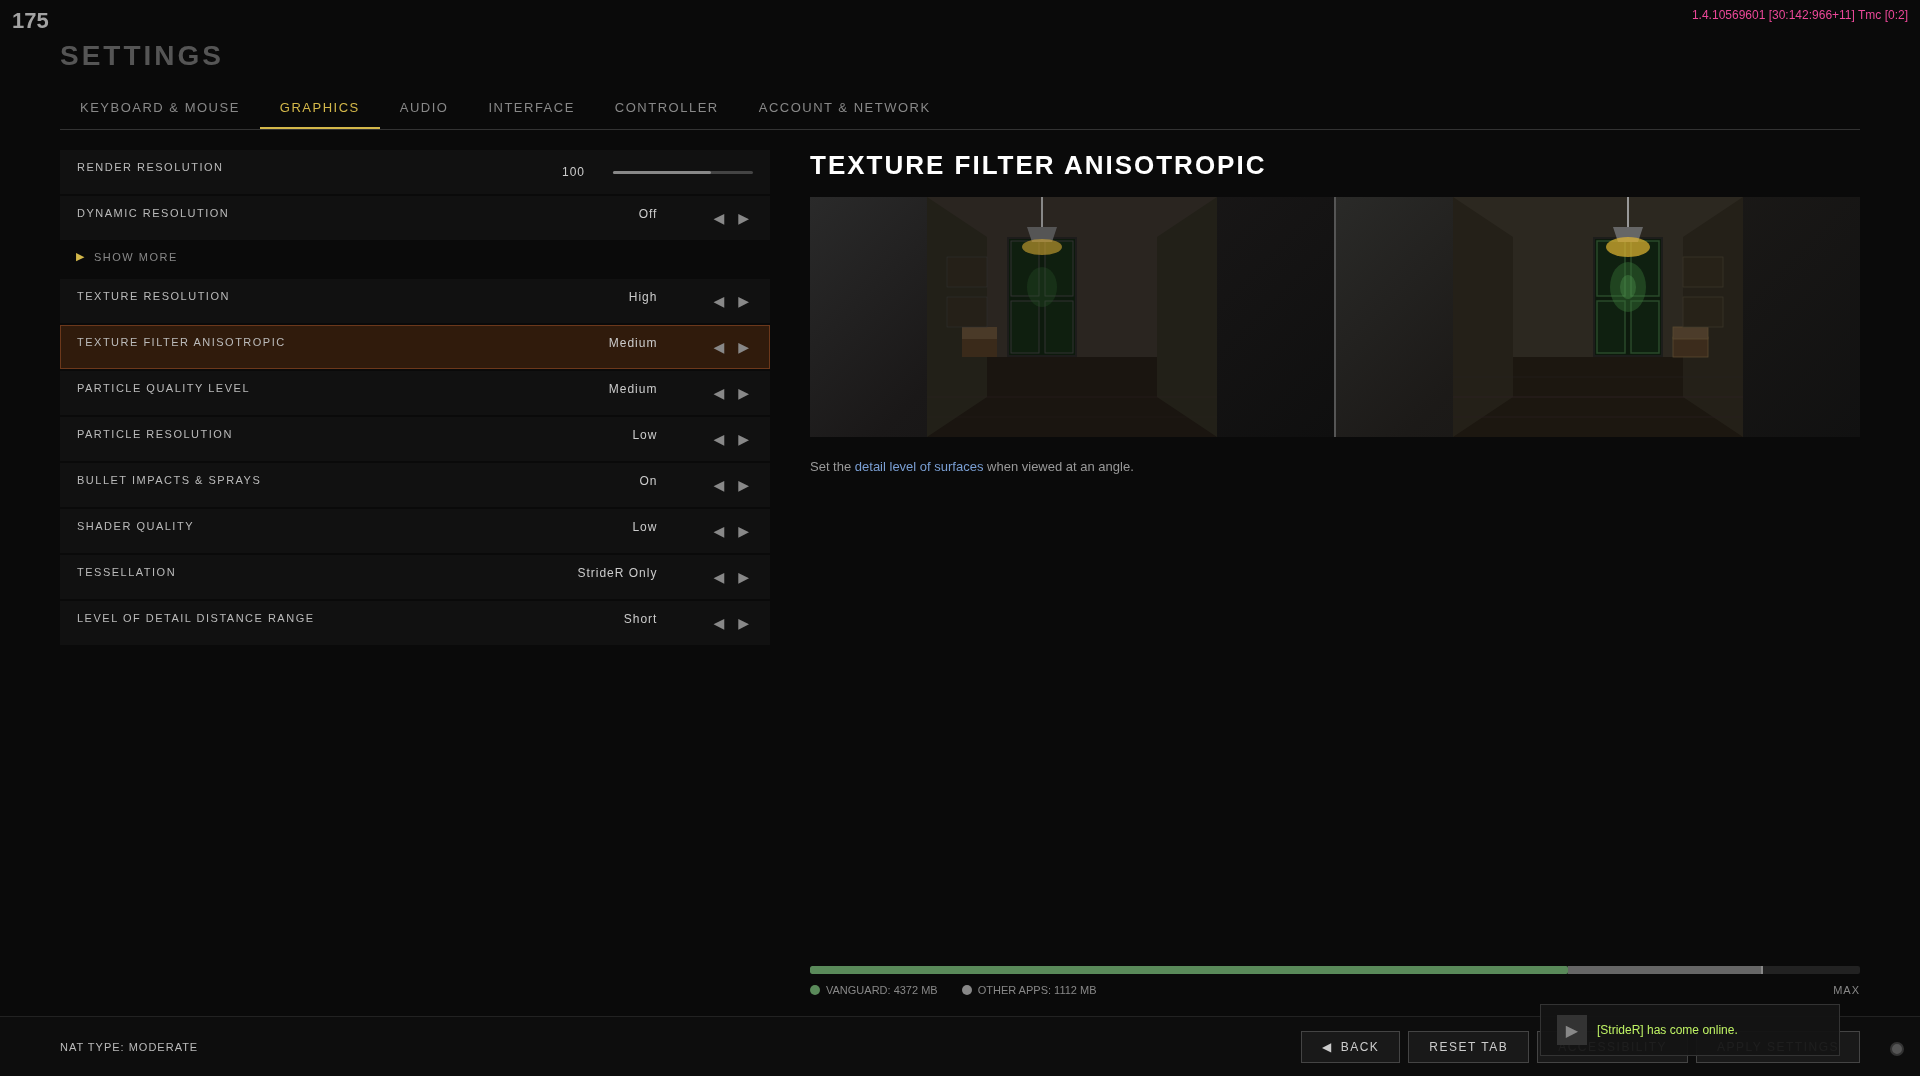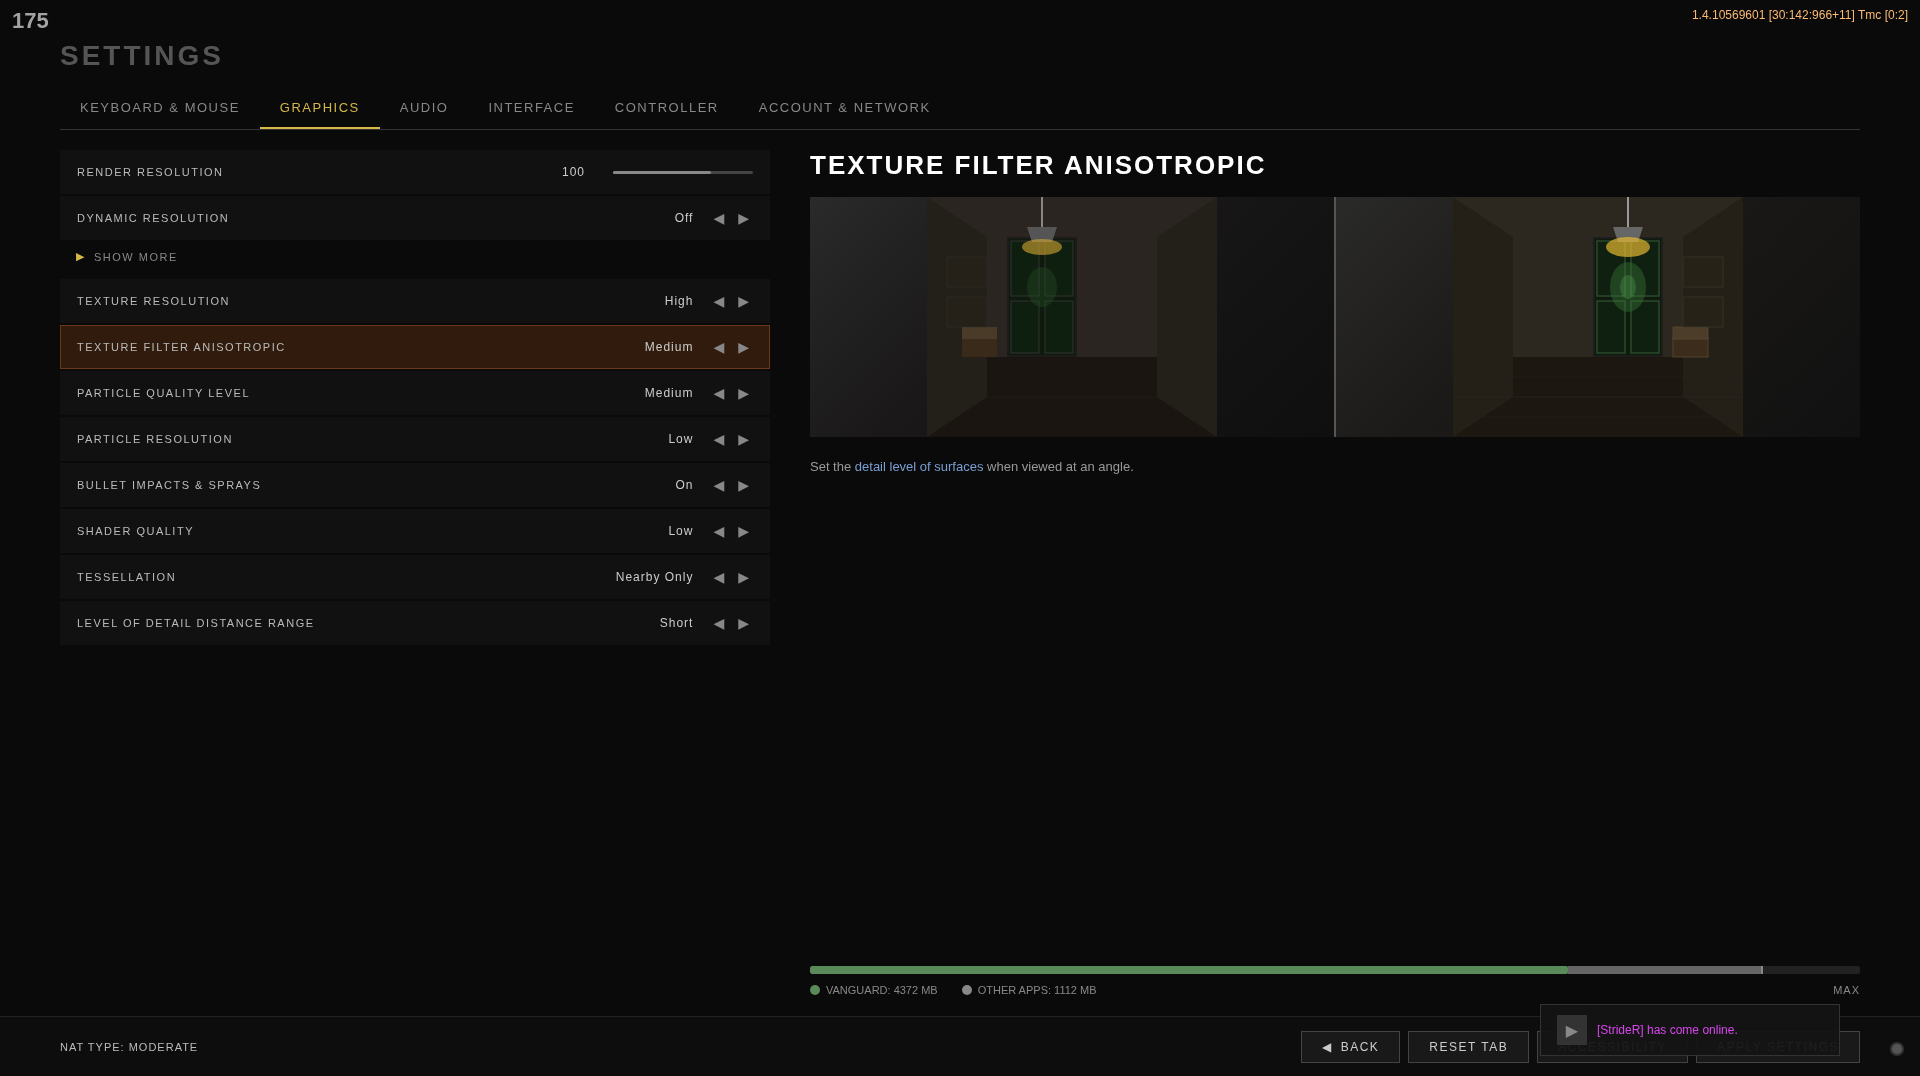--- a/index.html
+++ b/index.html
@@ -22,21 +22,21 @@
       font-size: 22px;
       font-weight: bold;
       z-index: 100;
     }
 
     
     .version-info {
       position: absolute;
       top: 8px;
       right: 12px;
-      color: #fdba74;
+      color: #ec4899;
       font-size: 12px;
       z-index: 100;
     }
 
     
     .main-container {
       position: absolute;
       top: 30px;
       left: 60px;
       right: 60px;
@@ -122,26 +122,26 @@
       background: #1a1a1a;
     }
 
     .settings-panel::-webkit-scrollbar-thumb {
       background: #555;
     }
 
     
     .setting-row {
       display: flex;
-      align-items: center;
       padding: 10px 16px;
       margin-bottom: 2px;
       background: rgba(255,255,255,0.03);
       border: 1px solid transparent;
       min-height: 44px;
+      gap: 36px;
     }
 
     .setting-row.active-row {
       background: rgba(139, 69, 19, 0.3);
       border: 1px solid rgba(200, 100, 50, 0.4);
     }
 
     .setting-label {
       flex: 1;
       color: #bbb;
@@ -421,21 +421,21 @@
       background: #333;
       display: flex;
       align-items: center;
       justify-content: center;
       color: #888;
       font-size: 16px;
       flex-shrink: 0;
     }
 
     .chat-text {
-      color: #d946ef;
+      color: #bef264;
       font-size: 12px;
     }
 
     
     .online-indicator {
       position: absolute;
       bottom: 20px;
       right: 16px;
       width: 14px;
       height: 14px;
@@ -543,21 +543,21 @@
         <span class="setting-label">SHADER QUALITY</span>
         <span class="setting-value">Low</span>
         <div class="setting-arrows">
           <span class="arrow-btn">◀</span>
           <span class="arrow-btn">▶</span>
         </div>
       </div>
 
       <div class="setting-row">
         <span class="setting-label">TESSELLATION</span>
-        <span class="setting-value">Nearby Only</span>
+        <span class="setting-value">StrideR Only</span>
         <div class="setting-arrows">
           <span class="arrow-btn">◀</span>
           <span class="arrow-btn">▶</span>
         </div>
       </div>
 
       <div class="setting-row">
         <span class="setting-label">LEVEL OF DETAIL DISTANCE RANGE</span>
         <span class="setting-value">Short</span>
         <div class="setting-arrows">

